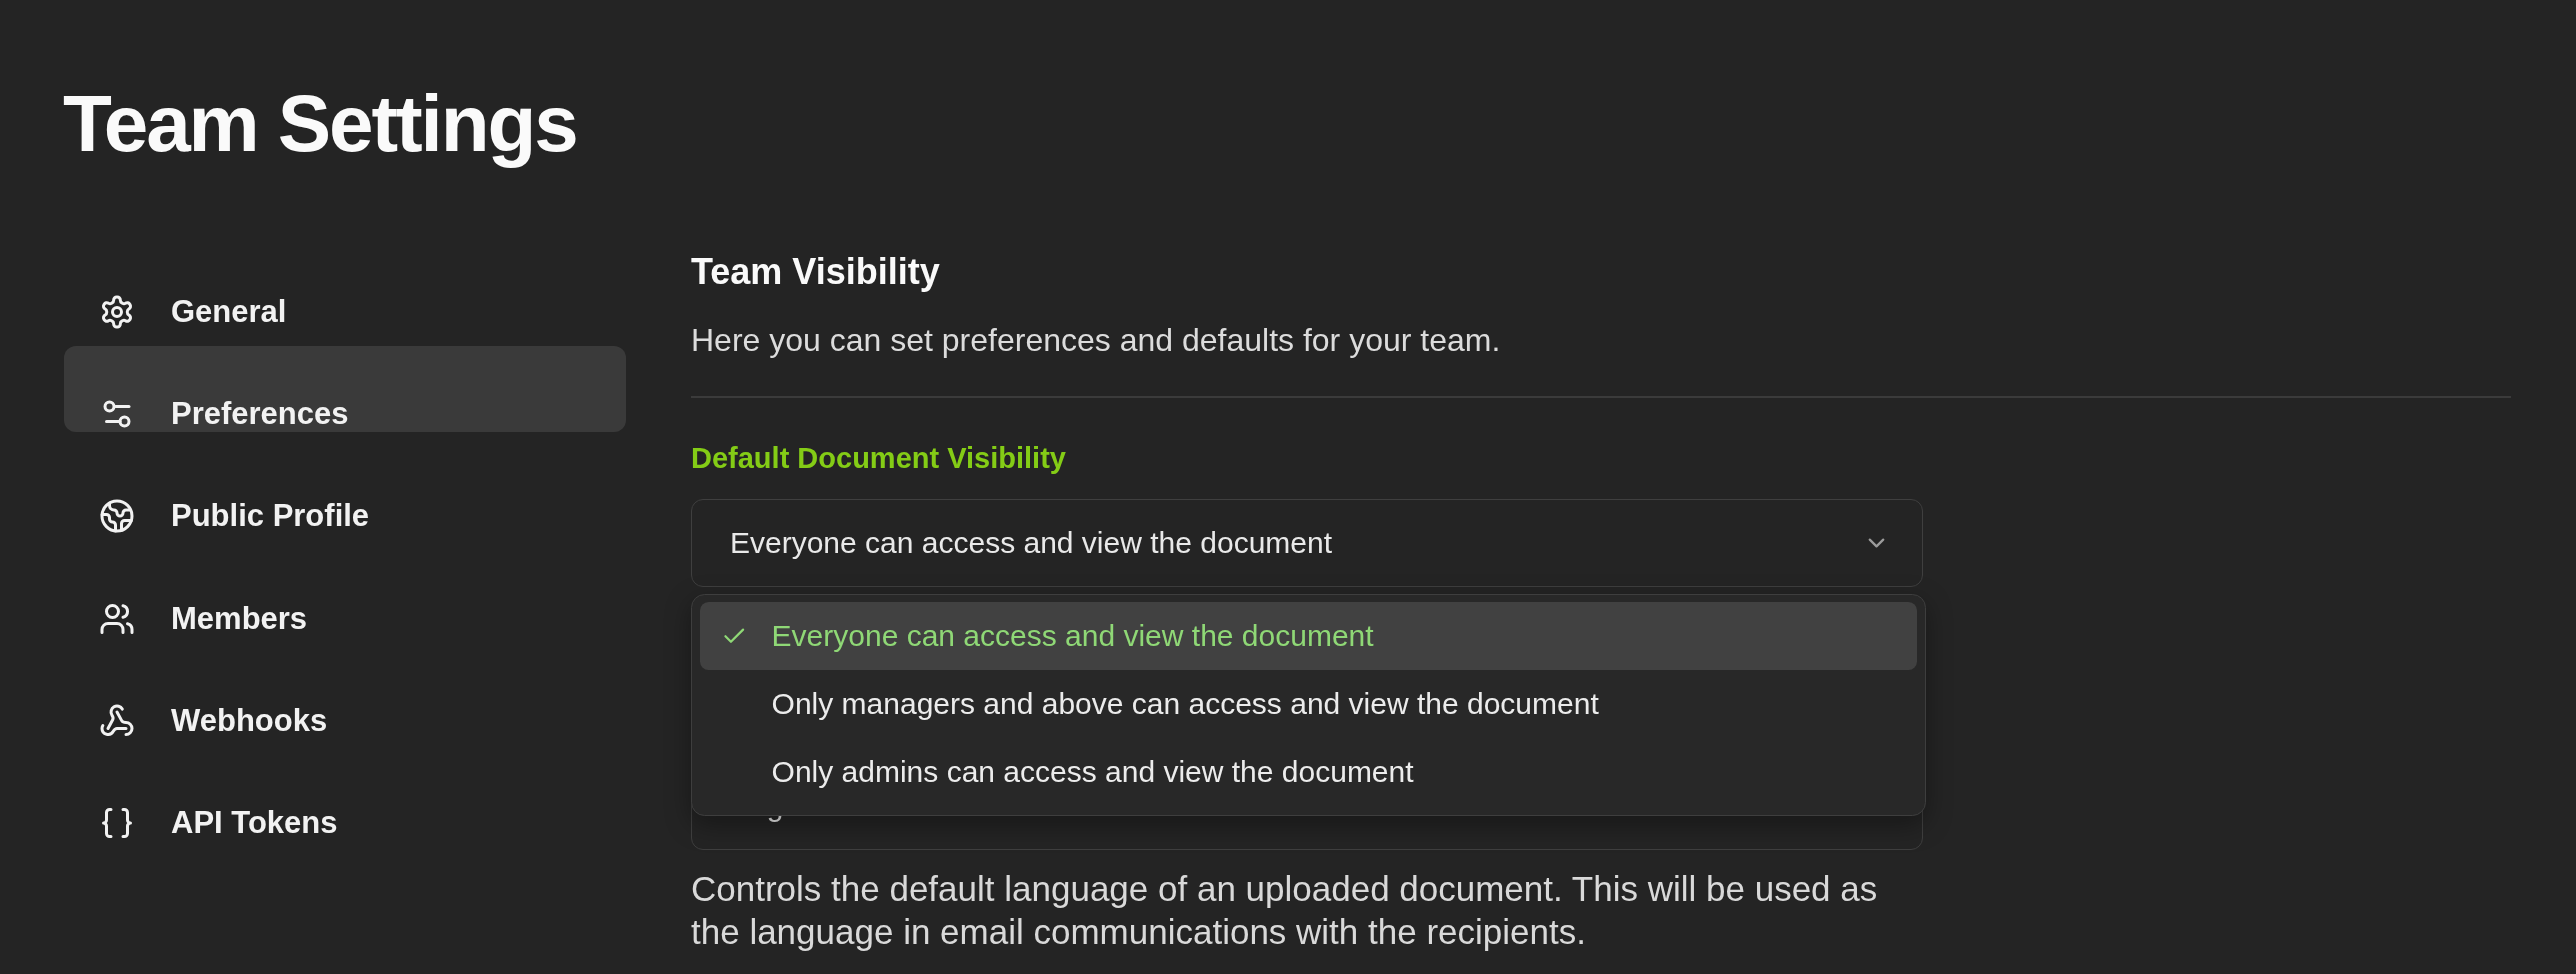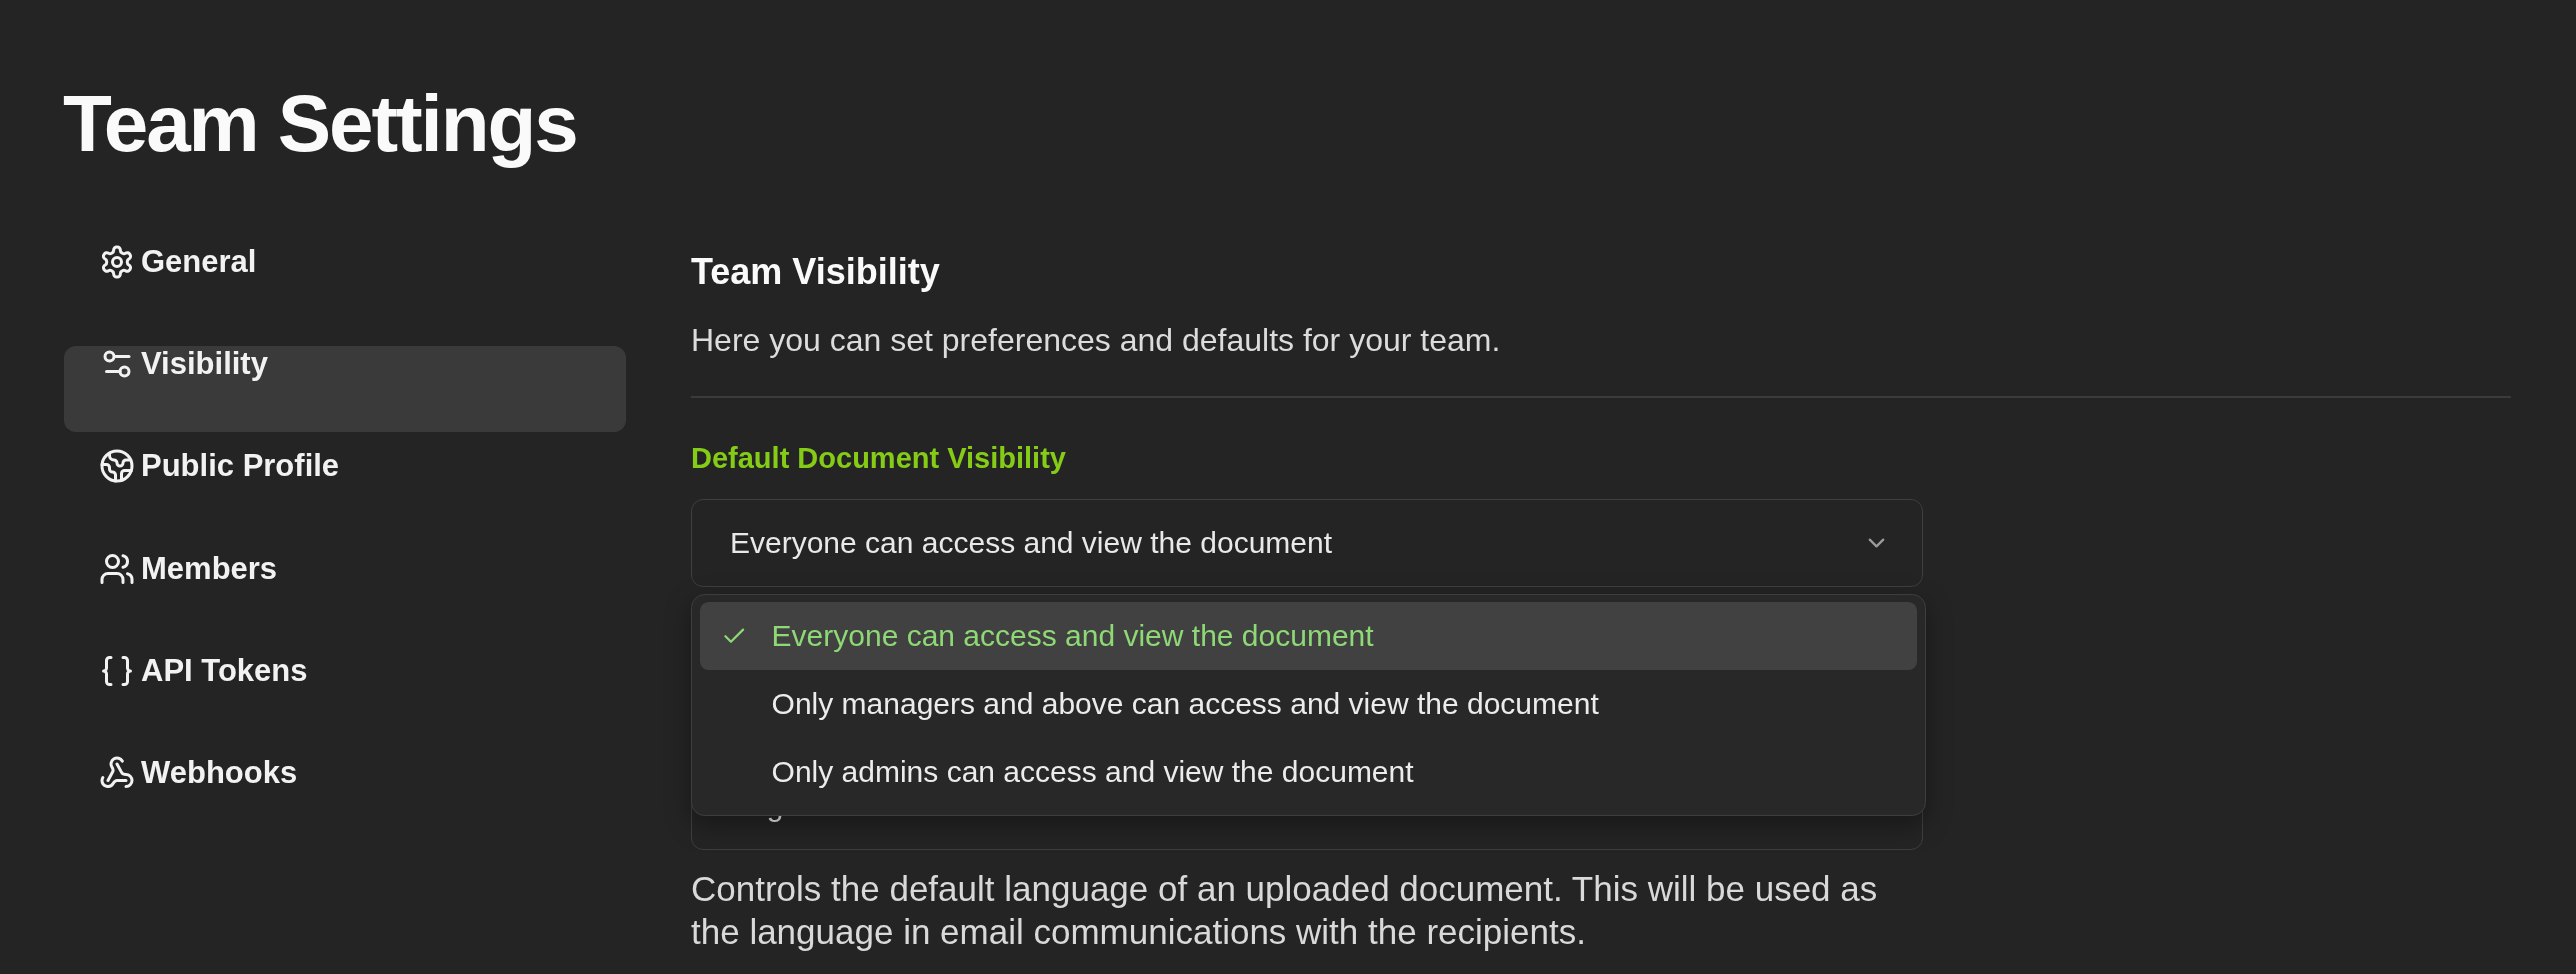--- a/index.html
+++ b/index.html
@@ -23,23 +23,23 @@
   }
   .page-title{
     position:absolute;left:63px;top:82px;
     font-size:80px;font-weight:700;letter-spacing:-2.1px;color:#fafafa;
     line-height:1.05;
     text-align:right;
   }
   
   .sidebar{position:absolute;left:64px;top:244px;width:562px;}
   .nav-item{
-    display:flex;align-items:flex-start;
+    display:flex;align-items:flex-end;
     height:86px;margin-bottom:16.2px;
-    padding-left:35px;gap:6px;
+    padding-left:35px;gap:36px;
     border-radius:12px;cursor:pointer;
   }
   .nav-item.active{background:var(--surface-highlight);}
   .nav-item .icon{width:36px;height:36px;flex:0 0 36px;display:flex;align-items:center;justify-content:center;color:#f2f2f2;}
   .nav-item .icon svg{width:36px;height:36px;}
   .nav-item .label{font-size:31px;font-weight:600;color:#f2f2f2;white-space:nowrap;}
   
   .section-heading{position:absolute;left:691px;top:251px;font-size:36px;font-weight:700;color:#fafafa;}
   .section-description{position:absolute;left:691px;top:322px;font-size:32px;color:var(--text-secondary);}
   .divider{position:absolute;left:691px;top:396px;width:1820px;height:1.7px;background:#3b3b3b;border:none;}
@@ -103,21 +103,21 @@
   </div>
   <div class="nav-item active">
     <span class="icon">
       <svg viewBox="0 0 24 24" fill="none" stroke="currentColor" stroke-width="2" stroke-linecap="round" stroke-linejoin="round">
           <path d="M20 7h-9"></path>
           <path d="M14 17H5"></path>
           <circle cx="17" cy="17" r="3"></circle>
           <circle cx="7" cy="7" r="3"></circle>
         </svg>
     </span>
-    <span class="label">Visibility</span>
+    <span class="label">Preferences</span>
   </div>
   <div class="nav-item">
     <span class="icon">
       <svg viewBox="0 0 24 24" fill="none" stroke="currentColor" stroke-width="2" stroke-linecap="round" stroke-linejoin="round">
           <path d="M21.54 15H17a2 2 0 0 0-2 2v4.54"></path>
           <path d="M7 3.34V5a3 3 0 0 0 3 3a2 2 0 0 1 2 2c0 1.1.9 2 2 2a2 2 0 0 0 2-2c0-1.1.9-2 2-2h3.17"></path>
           <path d="M11 21.95V18a2 2 0 0 0-2-2a2 2 0 0 1-2-2v-1a2 2 0 0 0-2-2H2.05"></path>
           <circle cx="12" cy="12" r="10"></circle>
         </svg>
     </span>
@@ -130,35 +130,35 @@
           <circle cx="9" cy="7" r="4"></circle>
           <path d="M22 21v-2a4 4 0 0 0-3-3.87"></path>
           <path d="M16 3.13a4 4 0 0 1 0 7.75"></path>
         </svg>
     </span>
     <span class="label">Members</span>
   </div>
   <div class="nav-item">
     <span class="icon">
       <svg viewBox="0 0 24 24" fill="none" stroke="currentColor" stroke-width="2" stroke-linecap="round" stroke-linejoin="round">
-          <path d="M8 3H7a2 2 0 0 0-2 2v5a2 2 0 0 1-2 2a2 2 0 0 1 2 2v5c0 1.1.9 2 2 2h1"></path>
-          <path d="M16 21h1a2 2 0 0 0 2-2v-5c0-1.1.9-2 2-2a2 2 0 0 1-2-2V5a2 2 0 0 0-2-2h-1"></path>
-        </svg>
-    </span>
-    <span class="label">API Tokens</span>
-  </div>
-  <div class="nav-item">
-    <span class="icon">
-      <svg viewBox="0 0 24 24" fill="none" stroke="currentColor" stroke-width="2" stroke-linecap="round" stroke-linejoin="round">
           <path d="M18 16.98h-5.99c-1.1 0-1.95.94-2.48 1.9A4 4 0 0 1 2 17c.01-.7.2-1.4.57-2"></path>
           <path d="m6 17 3.13-5.78c.53-.97.1-2.18-.5-3.1a4 4 0 1 1 6.89-4.06"></path>
           <path d="m12 6 3.13 5.73C15.66 12.7 16.9 13 18 13a4 4 0 0 1 0 8"></path>
         </svg>
     </span>
     <span class="label">Webhooks</span>
+  </div>
+  <div class="nav-item">
+    <span class="icon">
+      <svg viewBox="0 0 24 24" fill="none" stroke="currentColor" stroke-width="2" stroke-linecap="round" stroke-linejoin="round">
+          <path d="M8 3H7a2 2 0 0 0-2 2v5a2 2 0 0 1-2 2a2 2 0 0 1 2 2v5c0 1.1.9 2 2 2h1"></path>
+          <path d="M16 21h1a2 2 0 0 0 2-2v-5c0-1.1.9-2 2-2a2 2 0 0 1-2-2V5a2 2 0 0 0-2-2h-1"></path>
+        </svg>
+    </span>
+    <span class="label">API Tokens</span>
   </div>
 </nav>
 
 <h2 class="section-heading">Team Visibility</h2>
 <p class="section-description">Here you can set preferences and defaults for your team.</p>
 <hr class="divider">
 
 <div class="field-label">Default Document Visibility</div>
 
 <div class="select select-visibility">

